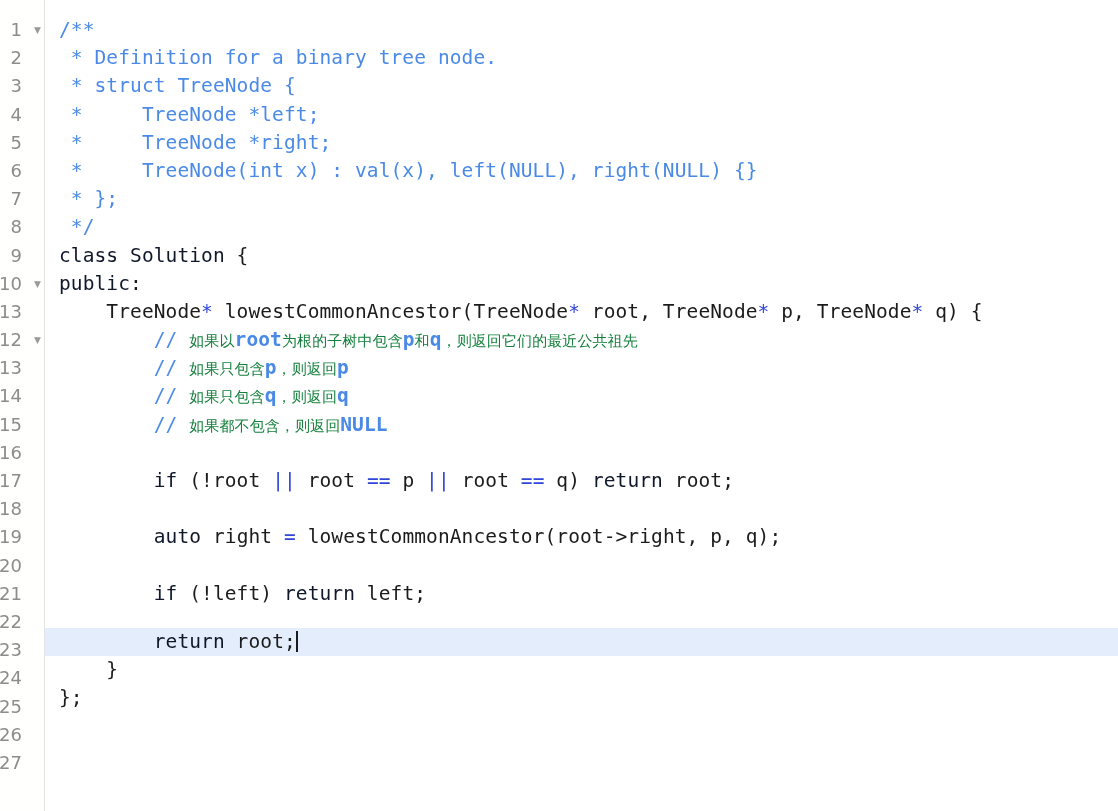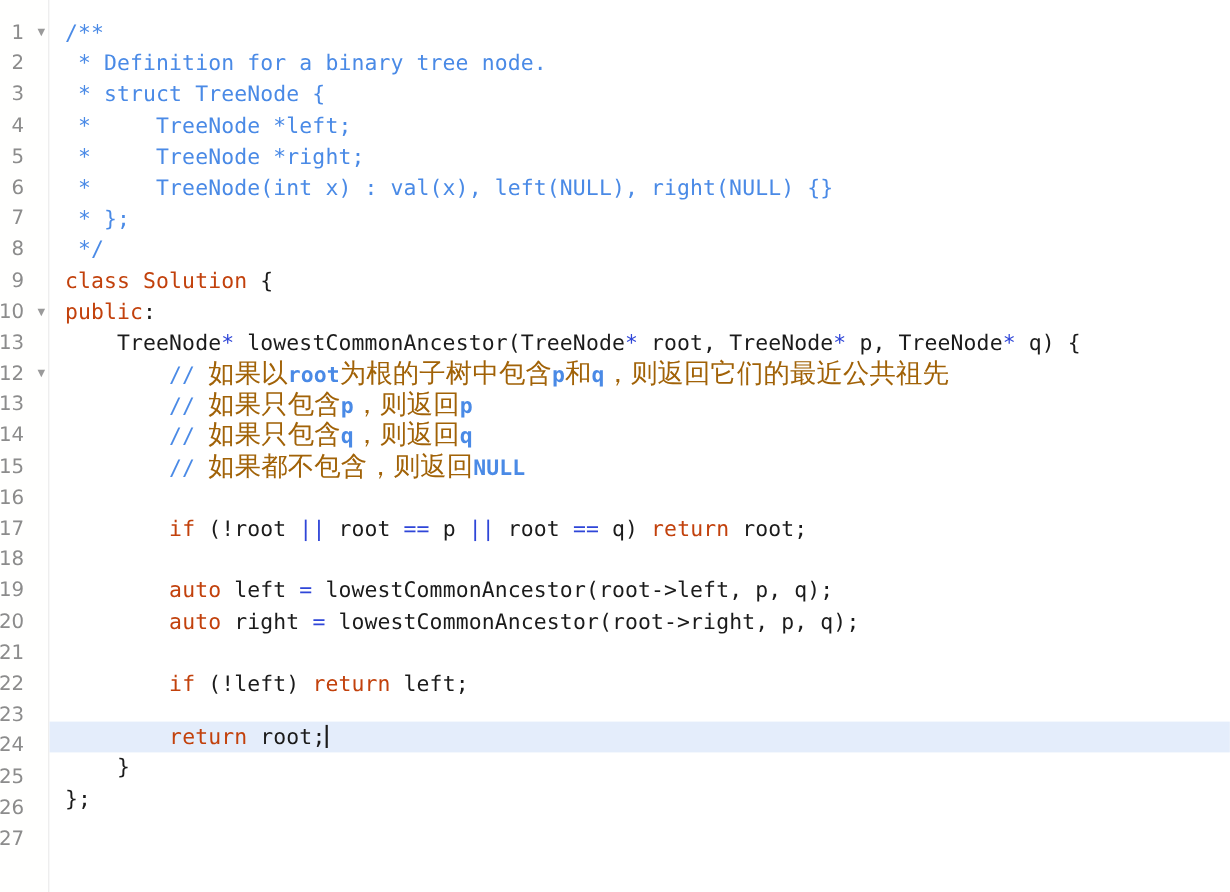--- a/index.html
+++ b/index.html
@@ -91,25 +91,25 @@
     letter-spacing: 0.1px;
   }
   .line.active {
     background: #e4edfb;
     margin-top: 20px;
   }
 
   .cm { color: #4a8ae6; }          
   .cmh { color: #4a8ae6; font-weight: 700; }  
   .cjk {
-    font-family: Liberation Sans, sans-serif;
-    color: #a16207;
-    font-size: 24px;
+    font-family: Liberation Mono, monospace;
+    color: #15803d;
+    font-size: 15px;
   }
-  .kw { color: #c2410c; }          
+  .kw { color: #0f172a; }          
   .op { color: #2f46d8; }          
   .ast { color: #2f46d8; }         
   .id { color: #1b1b1b; }
 
   .caret {
     display: inline-block;
     width: 2px;
     height: 21px;
     background: #1b1b1b;
     vertical-align: -4px;
@@ -163,21 +163,20 @@
       <div class="line"><span class="kw">class</span><span class="id"> </span><span class="kw">Solution</span><span class="id"> {</span></div>
       <div class="line"><span class="kw">public</span><span class="id">:</span></div>
       <div class="line"><span class="id">    TreeNode</span><span class="ast">*</span><span class="id"> lowestCommonAncestor(TreeNode</span><span class="ast">*</span><span class="id"> root, TreeNode</span><span class="ast">*</span><span class="id"> p, TreeNode</span><span class="ast">*</span><span class="id"> q) {</span></div>
       <div class="line"><span class="cm">        // </span><span class="cjk">如果以</span><span class="cmh">root</span><span class="cjk">为根的子树中包含</span><span class="cmh">p</span><span class="cjk">和</span><span class="cmh">q</span><span class="cjk">，则返回它们的最近公共祖先</span></div>
       <div class="line"><span class="cm">        // </span><span class="cjk">如果只包含</span><span class="cmh">p</span><span class="cjk">，则返回</span><span class="cmh">p</span></div>
       <div class="line"><span class="cm">        // </span><span class="cjk">如果只包含</span><span class="cmh">q</span><span class="cjk">，则返回</span><span class="cmh">q</span></div>
       <div class="line"><span class="cm">        // </span><span class="cjk">如果都不包含，则返回</span><span class="cmh">NULL</span></div>
       <div class="line">&nbsp;</div>
       <div class="line"><span class="id">        </span><span class="kw">if</span><span class="id"> (!root </span><span class="op">||</span><span class="id"> root </span><span class="op">==</span><span class="id"> p </span><span class="op">||</span><span class="id"> root </span><span class="op">==</span><span class="id"> q) </span><span class="kw">return</span><span class="id"> root;</span></div>
       <div class="line">&nbsp;</div>
-      <div class="line"><span class="id">        </span><span class="kw">auto</span><span class="id"> left </span><span class="op">=</span><span class="id"> lowestCommonAncestor(root-&gt;left, p, q);</span></div>
       <div class="line"><span class="id">        </span><span class="kw">auto</span><span class="id"> right </span><span class="op">=</span><span class="id"> lowestCommonAncestor(root-&gt;right, p, q);</span></div>
       <div class="line">&nbsp;</div>
       <div class="line"><span class="id">        </span><span class="kw">if</span><span class="id"> (!left) </span><span class="kw">return</span><span class="id"> left;</span></div>
       <div class="line active"><span class="id">        </span><span class="kw">return</span><span class="id"> root;</span><span class="caret"></span></div>
       <div class="line"><span class="id">    }</span></div>
       <div class="line"><span class="id">};</span></div>
     </div>
 
 </div>
 

